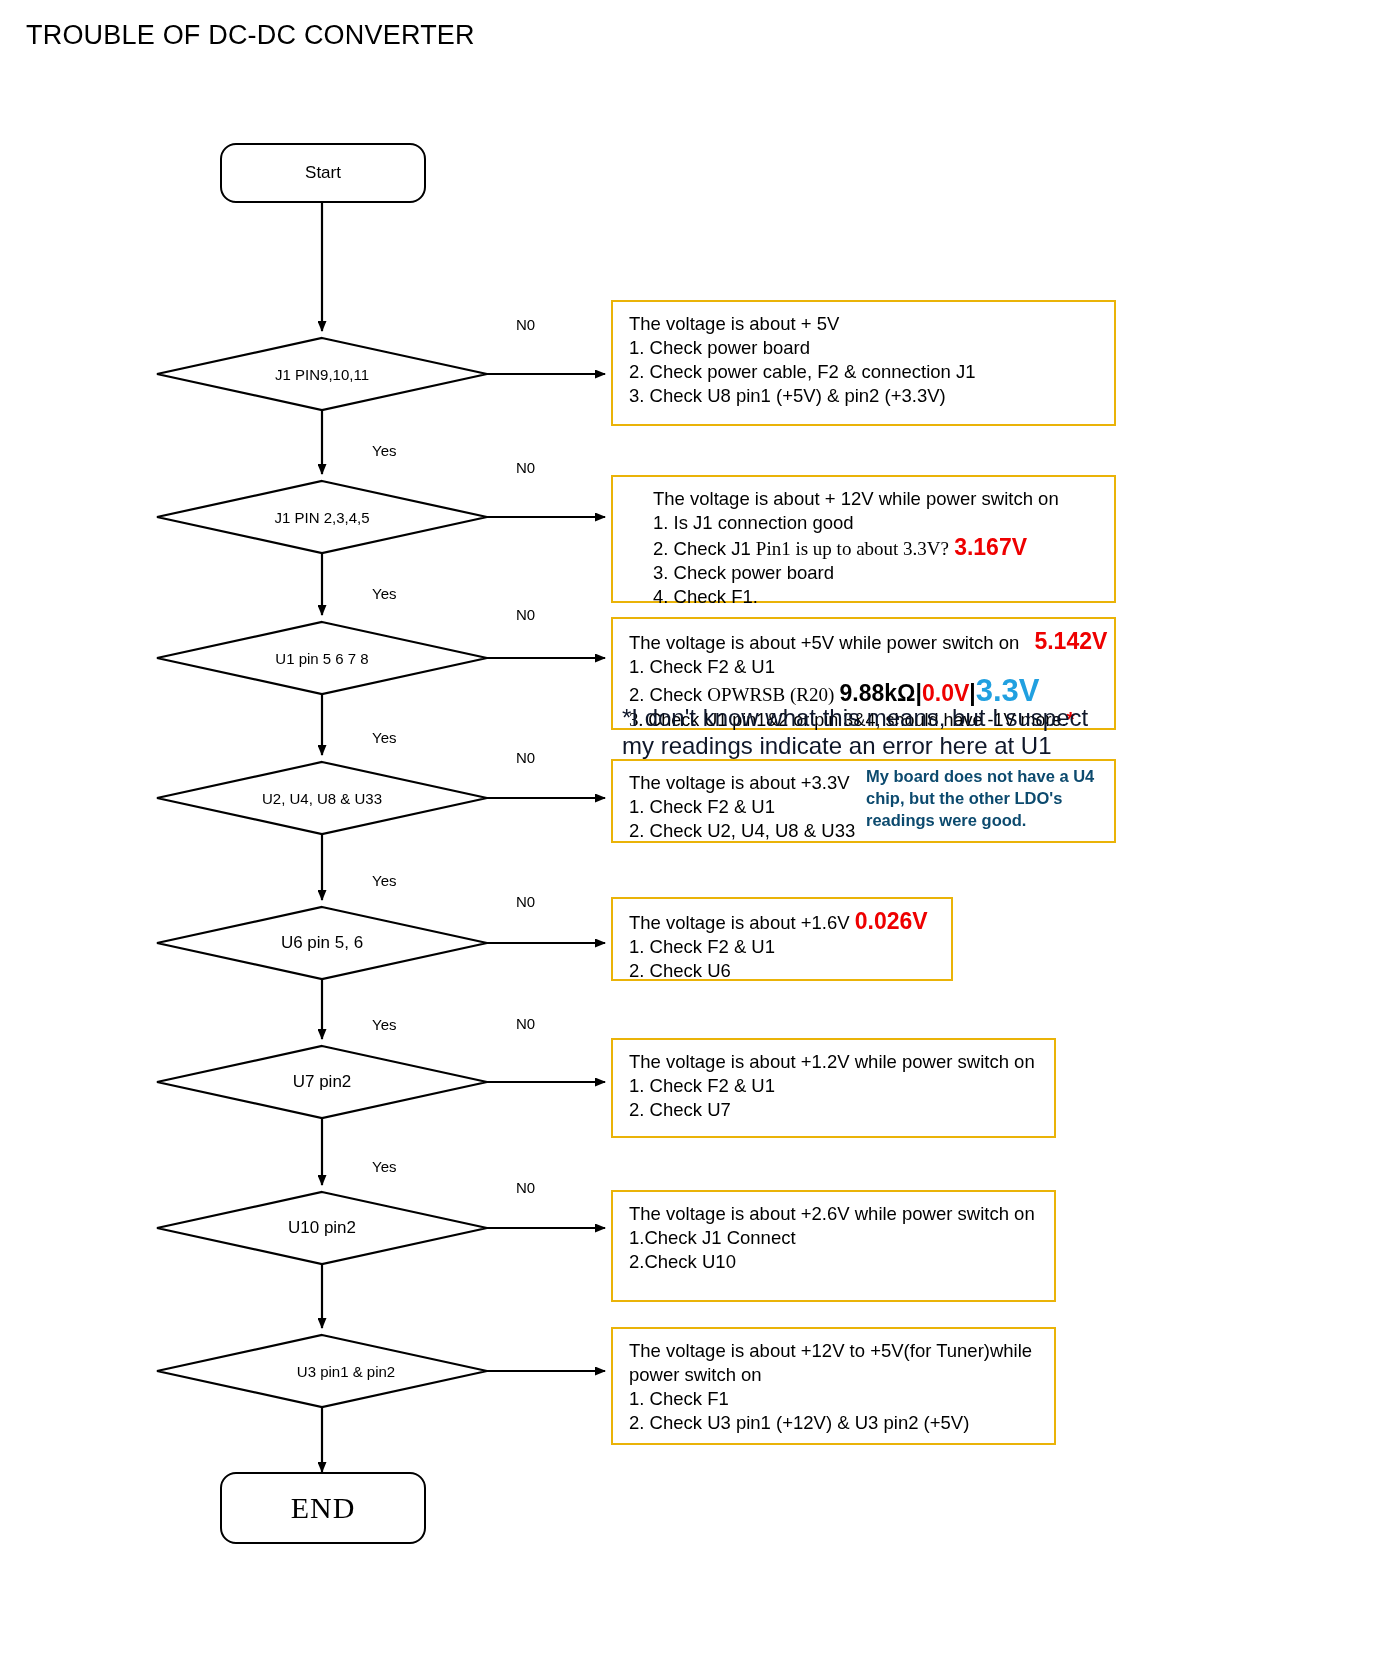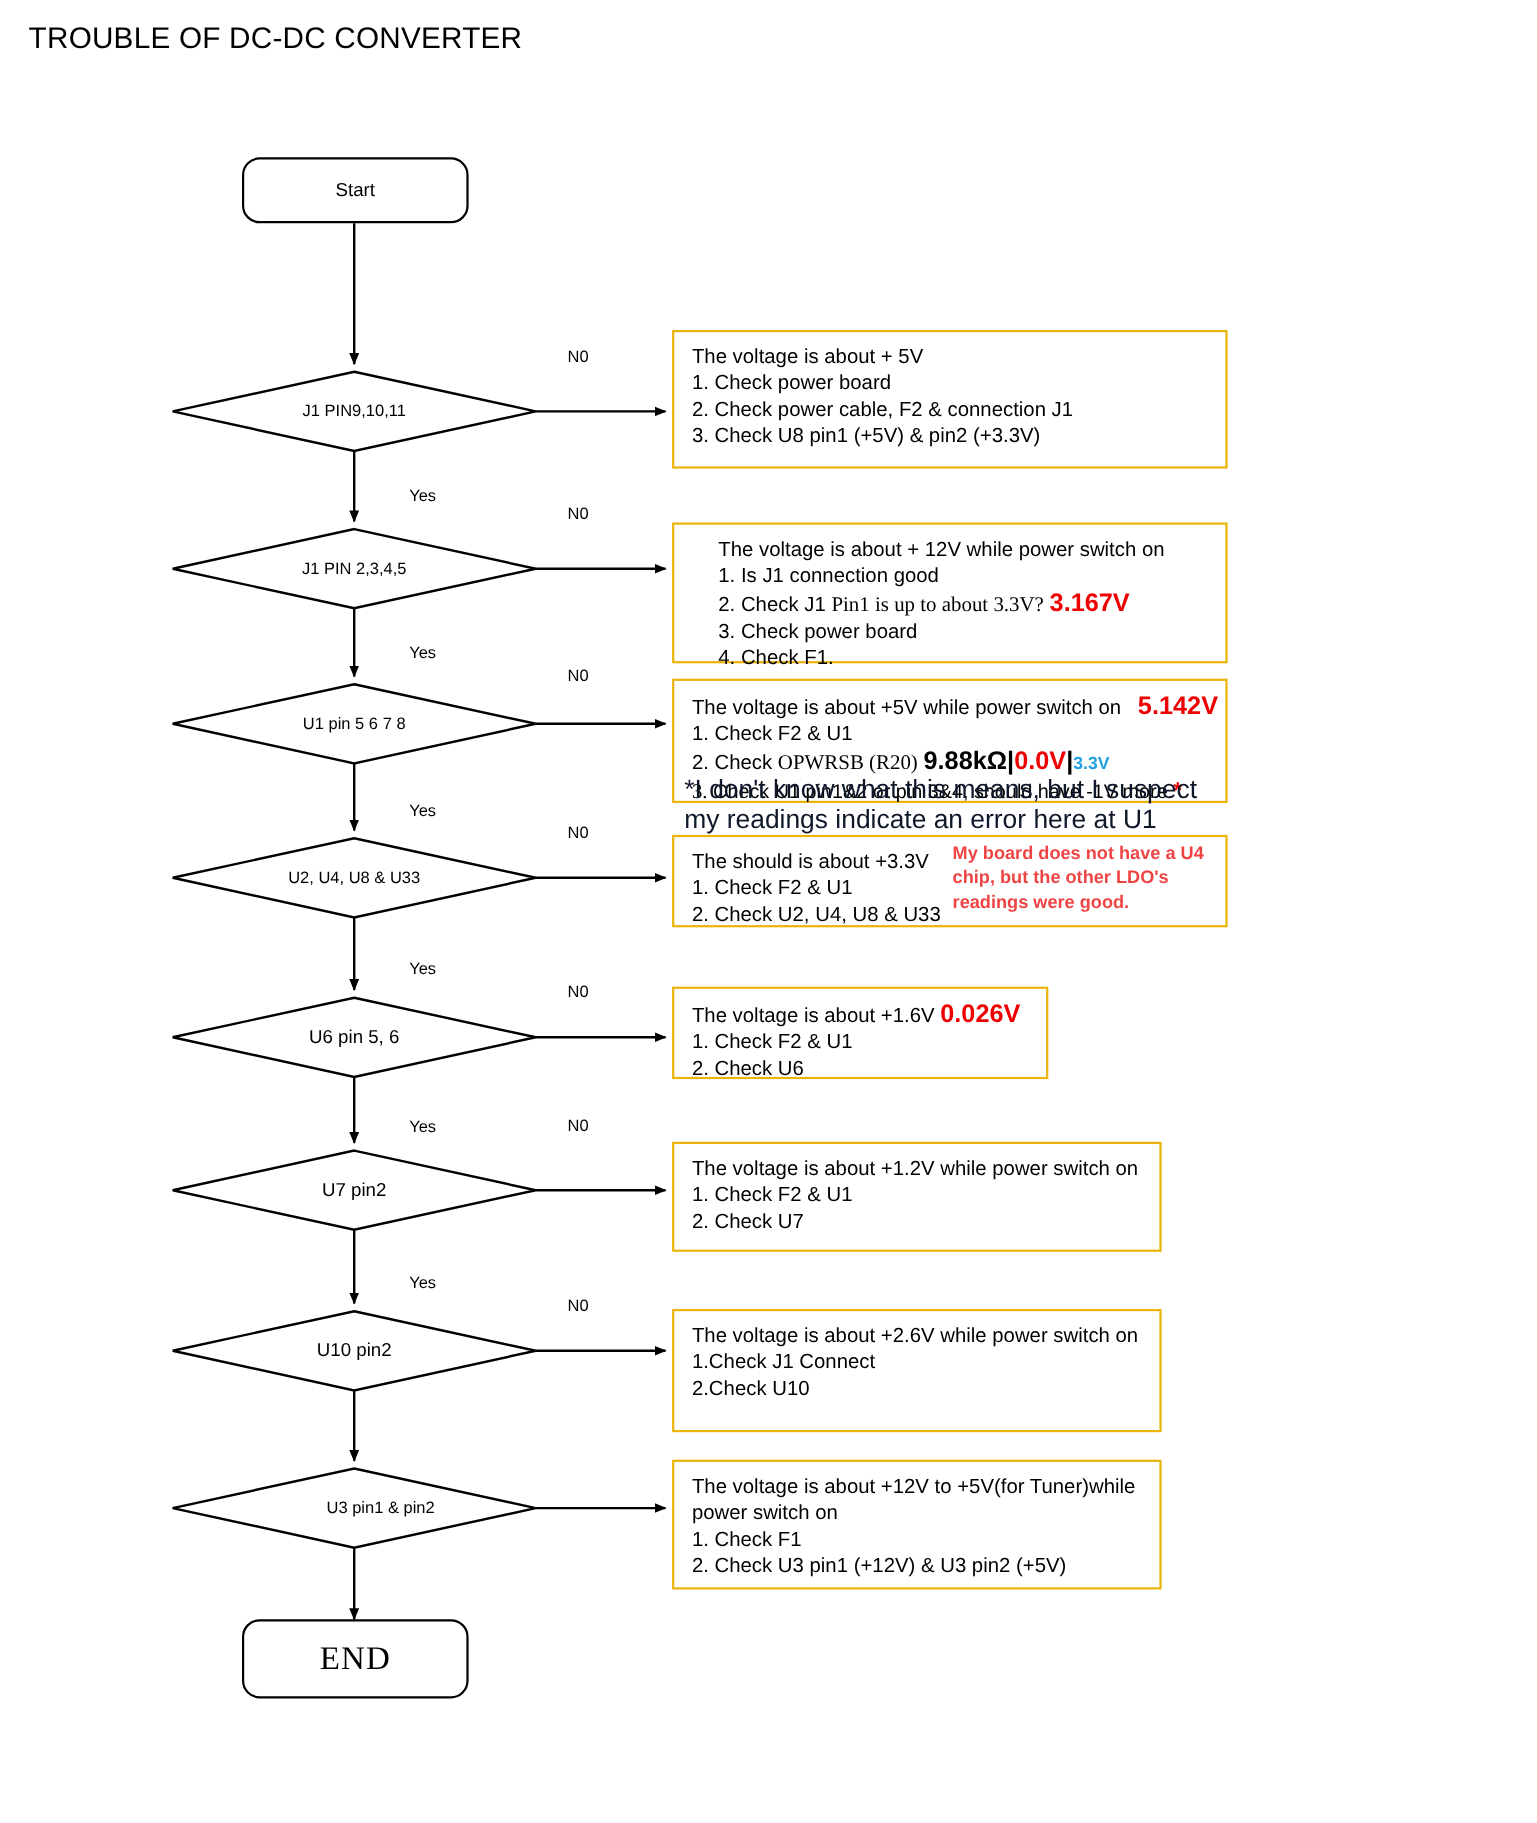--- a/index.html
+++ b/index.html
@@ -74,42 +74,42 @@
     white-space: nowrap;
   }
   .red-val {
     color: #ee0000;
     font-weight: bold;
     font-size: 23px;
   }
   .blue-val {
     color: #21a0e0;
     font-weight: bold;
-    font-size: 16px;
+    font-size: 31px;
   }
   .black-val {
     color: #000;
     font-weight: bold;
     font-size: 23px;
   }
   .serif-span {
     font-family: "Liberation Serif", serif;
     font-size: 19px;
   }
   .red-note {
     position: absolute;
     color: #0f172a;
     font-weight: normal;
     font-size: 24px;
     line-height: 27px;
     white-space: nowrap;
   }
   .black-note {
     position: absolute;
-    color: #ef4444;
+    color: #0c4a6e;
     font-weight: bold;
     font-size: 16.5px;
     line-height: 22px;
     white-space: nowrap;
   }
   .asterisk-mark {
     color: #ee0000;
     font-weight: bold;
     font-size: 21px;
   }
@@ -225,21 +225,21 @@
   </div>
   <div class="note-line" style="font-size:18px;">
     <span class="serif-span">3.</span>
     <span>Check U1 pin1&amp;2 or pin 3&amp;4, should have -1V more.</span><span class="asterisk-mark">*</span>
   </div>
 </div>
 <div class="red-note" style="left:622px; top:704px;">*I don't know what this means, but I suspect</div>
 <div class="red-note" style="left:622px; top:732px;">my readings indicate an error here at U1</div>
 
 <div class="note-box" style="left:611px; top:759px; width:505px; height:84px;">
-  <div class="note-line">The should is about +3.3V</div>
+  <div class="note-line">The voltage is about +3.3V</div>
   <div class="note-line">1. Check F2 &amp; U1</div>
   <div class="note-line">2. Check U2, U4, U8 &amp; U33</div>
 </div>
 <div class="black-note" style="left:866px; top:765px;">My board does not have a U4</div>
 <div class="black-note" style="left:866px; top:787px;">chip, but the other LDO's</div>
 <div class="black-note" style="left:866px; top:809px;">readings were good.</div>
 
 <div class="note-box" style="left:611px; top:897px; width:342px; height:84px;">
   <div class="note-line">
     <span>The voltage is about +1.6V</span>

